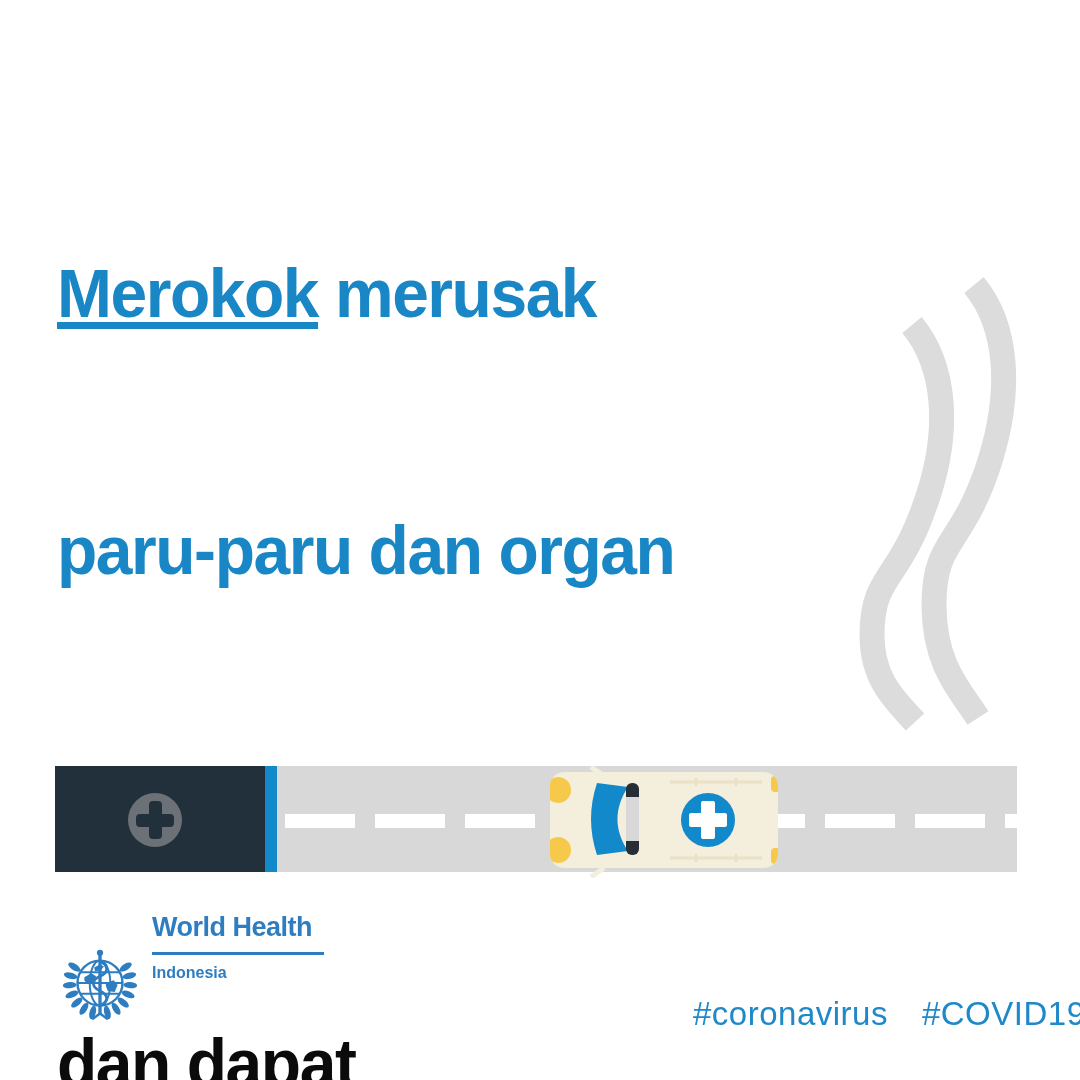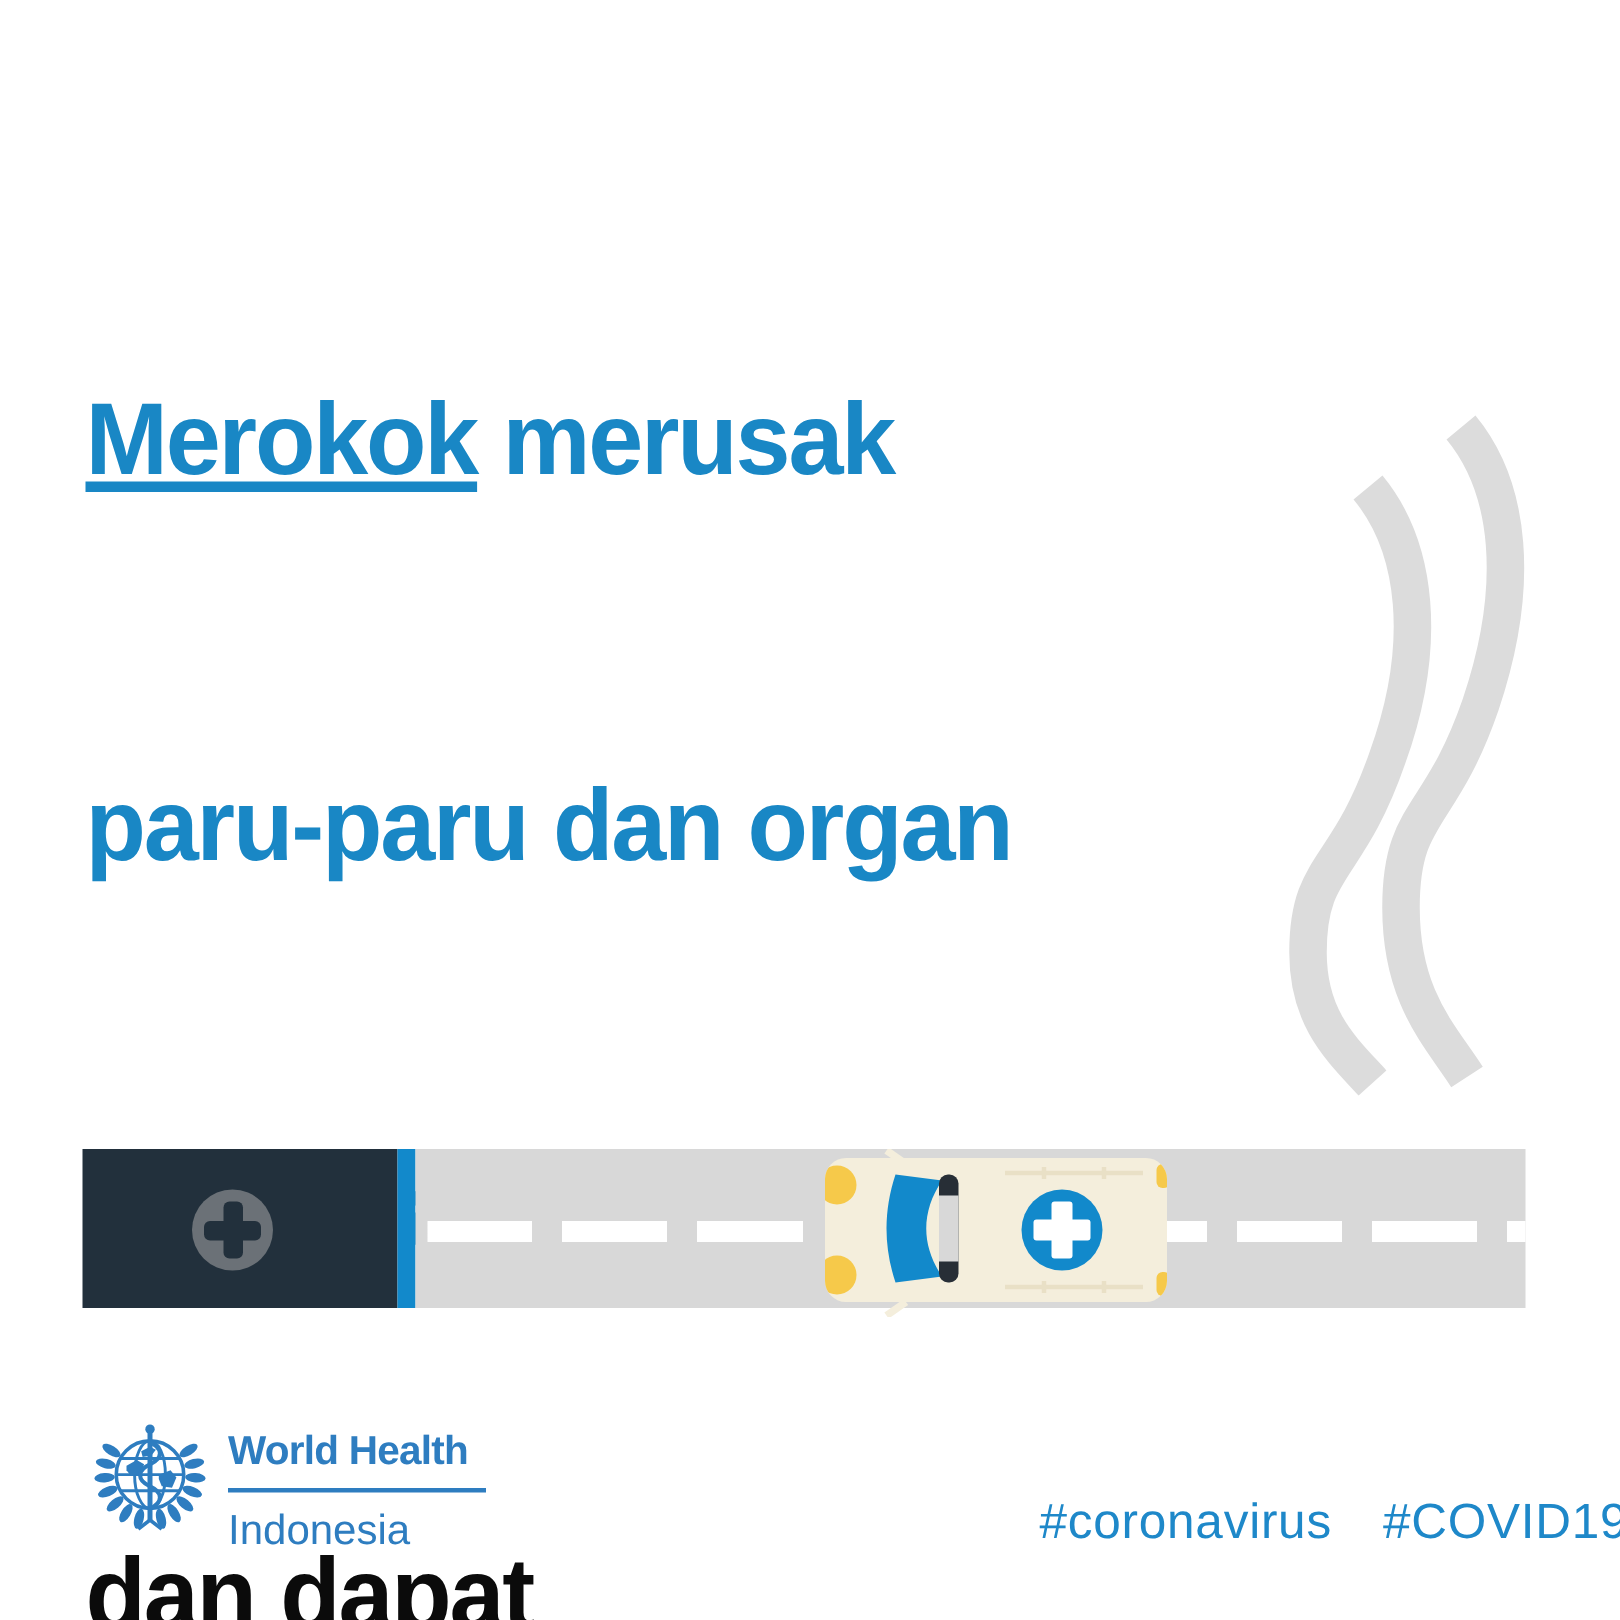--- a/index.html
+++ b/index.html
@@ -41,24 +41,24 @@
     background:var(--road_gray);
   }
   .road-dashes{
     position:absolute;left:8px;top:48px;right:0;height:14px;
     background:repeating-linear-gradient(to right,#ffffff 0 70px,rgba(255,255,255,0) 70px 90px);
   }
   .ambulance{position:absolute;left:548px;top:766px;}
   .smoke{position:absolute;left:850px;top:268px;color:var(--smoke_gray);}
   
   .who-logo{position:absolute;left:55px;top:941px;color:var(--who_blue);}
-  .who-text{position:absolute;left:152px;top:952px;color:var(--who_blue);}
+  .who-text{position:absolute;left:152px;top:912px;color:var(--who_blue);}
   .who-name{font-size:27px;font-weight:bold;line-height:31px;letter-spacing:-0.5px;}
   .who-rule{width:172px;height:3px;background:var(--who_blue);margin-top:9px;}
-  .who-region{font-size:28px;font-weight:normal;margin-top:9px;}
+  .who-region{font-size:16px;font-weight:bold;margin-top:9px;}
   .hashtags{
     position:absolute;left:661px;top:995px;display:flex;gap:34px;
     font-size:33px;color:var(--hashtag_blue);letter-spacing:0.5px;margin-left:32px;
   }
 </style>
 </head>
 <body>
 
 <div id="canvas">
 

